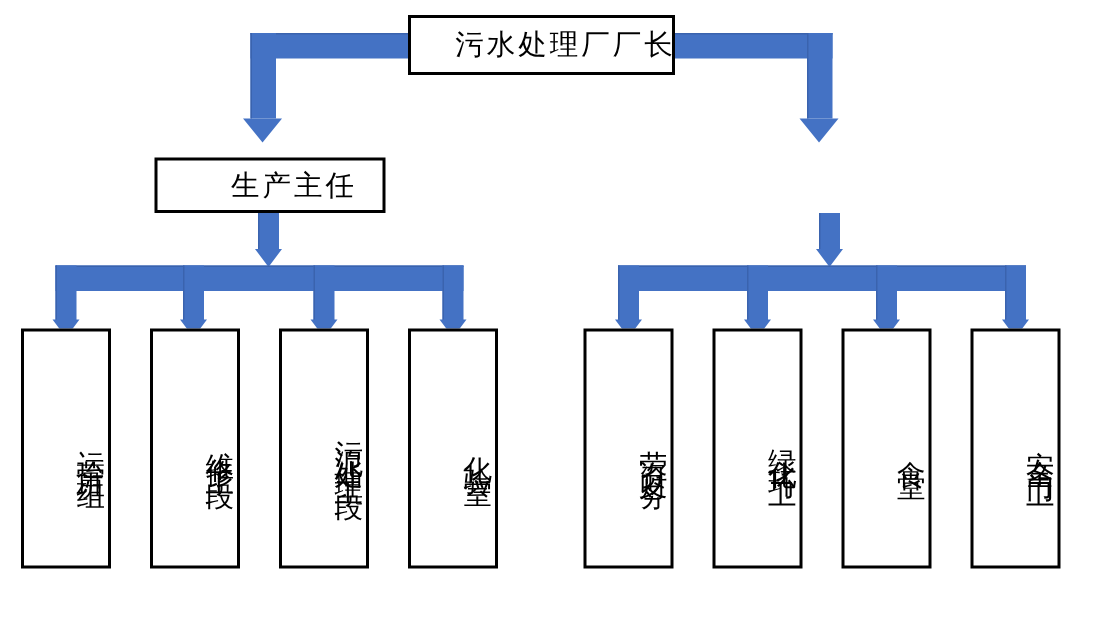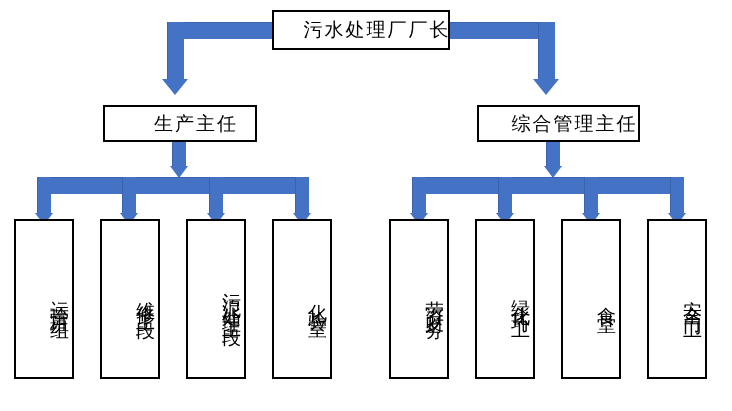--- a/index.html
+++ b/index.html
@@ -79,23 +79,20 @@
   <div class="head" style="left:162px;top:79px;"></div>
 
   <div class="bar" style="left:447px;top:22px;width:108px;height:17px;"></div>
   <div class="stem stem-shade" style="left:538px;top:22px;width:17px;height:57px;"></div>
   <div class="head" style="left:533px;top:79px;"></div>
 
   <div class="node node-h" style="left:103px;top:105px;width:154px;height:37px;">
     <span>生产主任</span>
   </div>
 
-  <div class="node node-h" style="left:477px;top:105px;width:163px;height:37px;">
-    <span>综合管理主任</span>
-  </div>
 
   <div class="stem stem-shade" style="left:172px;top:142px;width:14px;height:26px;"></div>
   <div class="head-sm" style="left:170px;top:166px;"></div>
 
   <div class="bar" style="left:37px;top:177px;width:272px;height:17px;"></div>
 
   <div class="stem stem-shade" style="left:37px;top:177px;width:14px;height:38px;"></div>
   <div class="head-sm" style="left:35px;top:213px;"></div>
 
   <div class="stem stem-shade" style="left:122px;top:177px;width:14px;height:38px;"></div>

